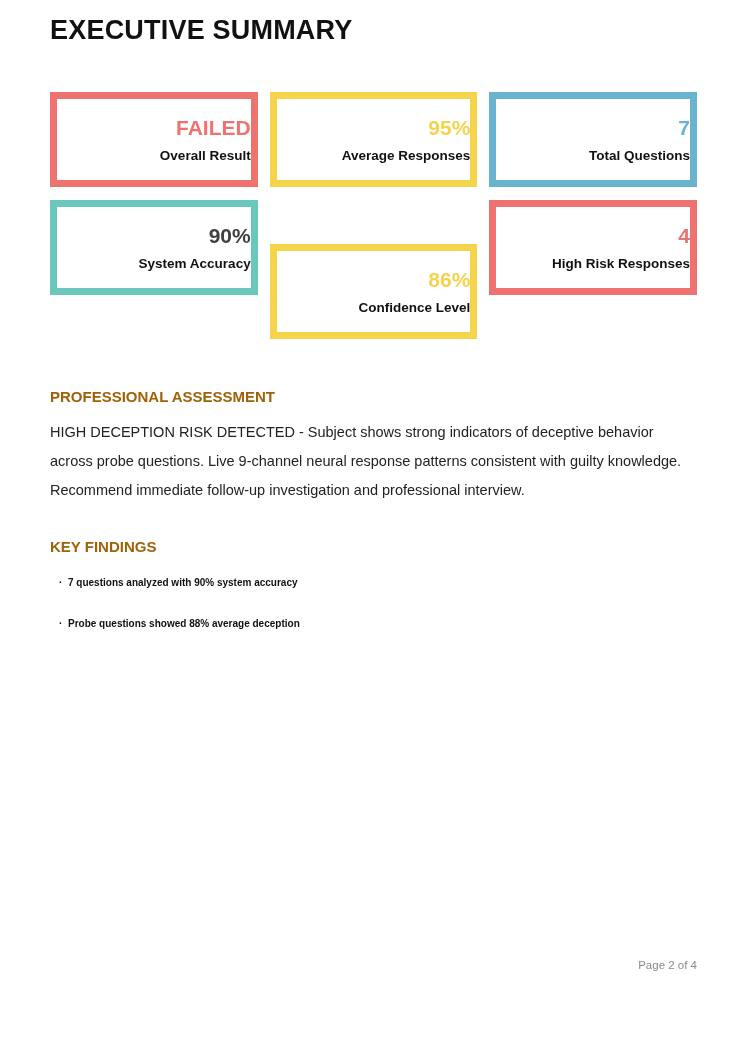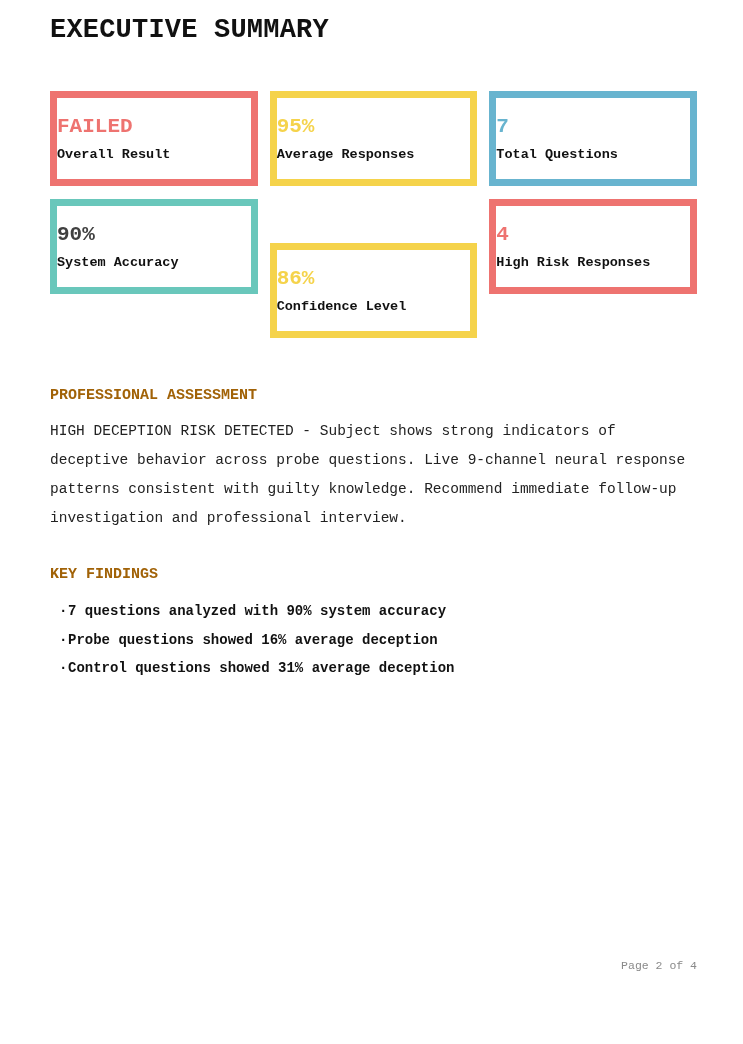--- a/index.html
+++ b/index.html
@@ -2,21 +2,21 @@
 <html><head>
 <meta charset="utf-8">
 <style>
   * { margin: 0; padding: 0; box-sizing: border-box; }
   html, body { background: #ffffff; }
   .page {
     position: relative;
     width: 743px;
     height: 1044px;
     background: #ffffff;
-    font-family: Liberation Mono, monospace;
+    font-family: Liberation Sans, sans-serif;
     color: #1a1a1a;
     overflow: hidden;
   }
   .content {
     position: absolute;
     left: 50px;
     right: 46px;
     top: 0;
   }
   .doc-title {
@@ -32,21 +32,21 @@
     grid-template-columns: repeat(3, 1fr);
     column-gap: 12px;
     row-gap: 13px;
   }
   .stat-card {
     height: 95px;
     border: 7px solid #cccccc;
     background: #ffffff;
     display: flex;
     flex-direction: column;
-    align-items: flex-start;
+    align-items: flex-end;
     justify-content: center;
     gap: 11px;
     text-align: center;
   }
   .stat-value {
     font-size: 21px;
     font-weight: bold;
     line-height: 1;
   }
   .stat-label {
@@ -69,24 +69,25 @@
     max-width: 647px;
   }
   .kf-heading { margin-top: 33px; }
   .kf-list {
     margin-top: 14px;
     list-style: none;
   }
   .kf-list li {
     position: relative;
     padding-left: 18px;
-    font-size: 14px;
+    font-size: 10px;
     font-weight: bold;
     line-height: 28.5px;
     color: #111111;
+    margin-top: 12px;
   }
   .kf-list li::before {
     content: "\00B7";
     position: absolute;
     left: 9px;
     top: 0;
     font-weight: bold;
   }
   .page-footer {
     position: absolute;
@@ -137,20 +138,19 @@
       </div>
 
     </div>
 
     <h2 class="section-heading pa-heading">PROFESSIONAL ASSESSMENT</h2>
     <p class="pa-body">HIGH DECEPTION RISK DETECTED - Subject shows strong indicators of deceptive behavior across probe questions. Live 9-channel neural response patterns consistent with guilty knowledge. Recommend immediate follow-up investigation and professional interview.</p>
 
     <h2 class="section-heading kf-heading">KEY FINDINGS</h2>
     <ul class="kf-list">
       <li>7 questions analyzed with 90% system accuracy</li>
-      <li>Probe questions showed 16% average deception</li>
-      <li>Control questions showed 31% average deception</li>
+      <li>Probe questions showed 88% average deception</li>
     </ul>
 
   </div>
 
   <div class="page-footer">Page 2 of 4</div>
 </div>
 
 </body></html>

